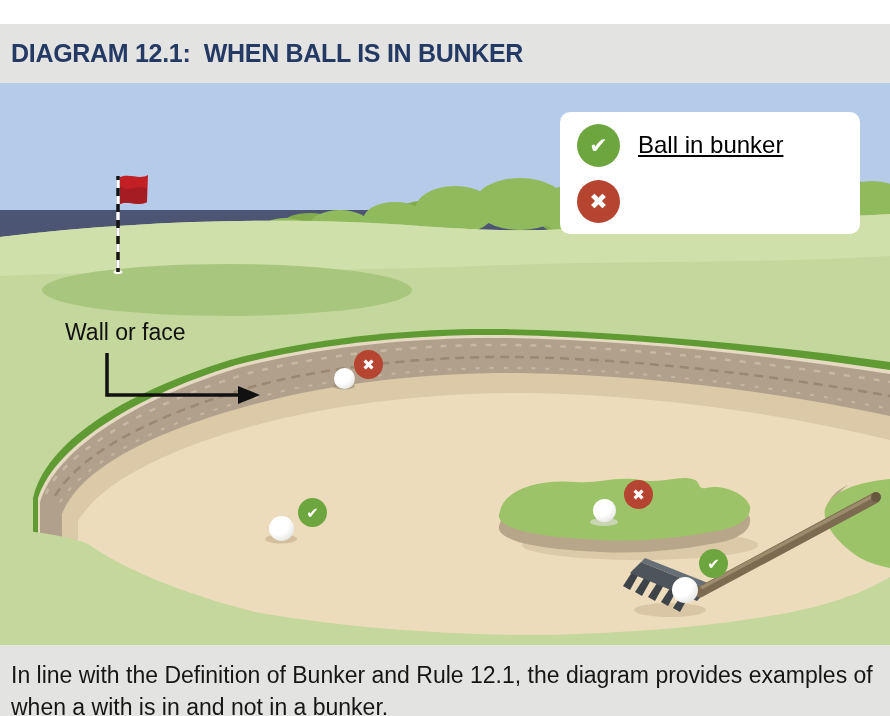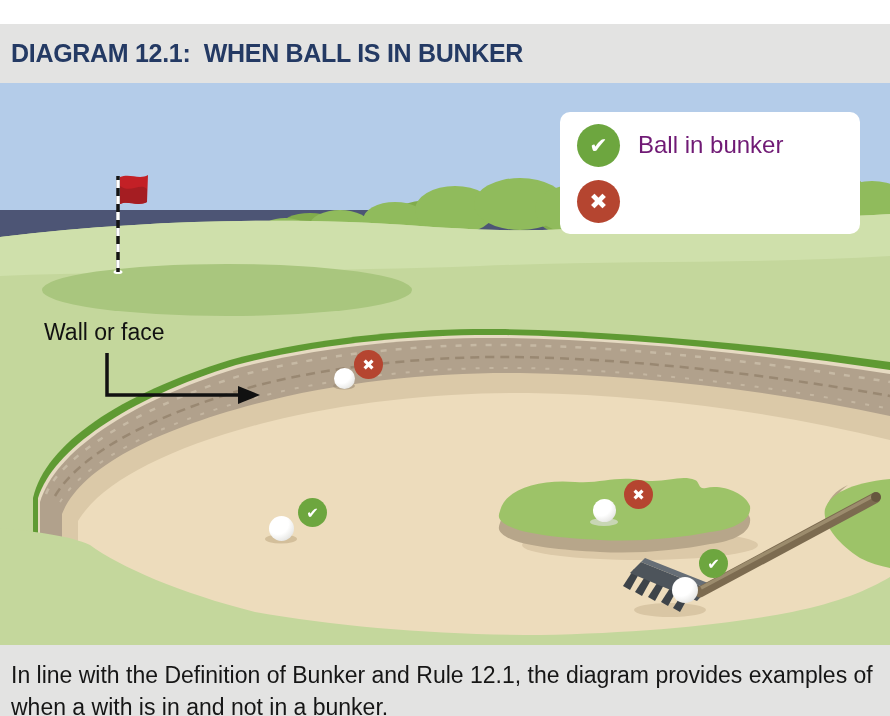--- a/index.html
+++ b/index.html
@@ -14,34 +14,34 @@
   
   .caption-band{position:absolute;left:0;top:621px;width:890px;height:95px;
                 background:#e3e3e2;z-index:2;box-sizing:border-box;padding:14px 3px 0 11px;}
   .caption-line{font-size:23px;line-height:32px;color:#161616;}
   
   .legend{position:absolute;left:560px;top:88px;width:300px;height:122px;
           background:#ffffff;border-radius:10px;z-index:3;display:flex;
           flex-direction:column;justify-content:center;gap:13px;box-sizing:border-box;
           padding-left:17px;}
   .legend-row{display:flex;align-items:center;}
-  .legend-label{margin-left:18px;font-size:24px;color:#701a75;}
+  .legend-label{margin-left:18px;font-size:24px;color:#000000;text-decoration:underline;}
   
   .badge{border-radius:50%;color:#ffffff;display:flex;align-items:center;
          justify-content:center;font-family:"DejaVu Sans",sans-serif;font-weight:bold;
          flex:0 0 auto;}
   .badge.green{background:#6da63f;}
   .badge.red{background:#b54530;}
   .badge.lg{width:43px;height:43px;font-size:22px;}
   .badge.sm{position:absolute;width:29px;height:29px;font-size:15px;z-index:3;}
   
   .ball{position:absolute;border-radius:50%;z-index:3;
         background:radial-gradient(circle at 35% 30%,#ffffff 45%,#ececea 70%,#cfcfcb 100%);}
   
-  .wall-label{position:absolute;left:44px;top:295px;font-size:23px;color:#111;z-index:3;}
+  .wall-label{position:absolute;left:65px;top:295px;font-size:23px;color:#111;z-index:3;}
 </style>
 </head>
 <body>
 
 <div id="stage">
 
   <svg id="scene-svg" width="890" height="716" viewBox="0 0 890 716">
 
     <rect x="0" y="55" width="890" height="165" fill="#b4cce9"></rect>
 

